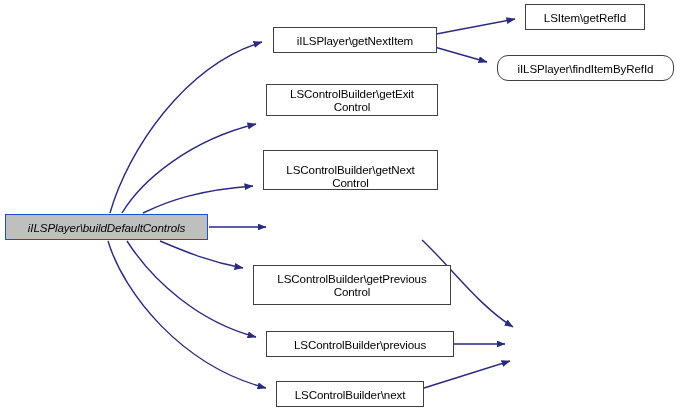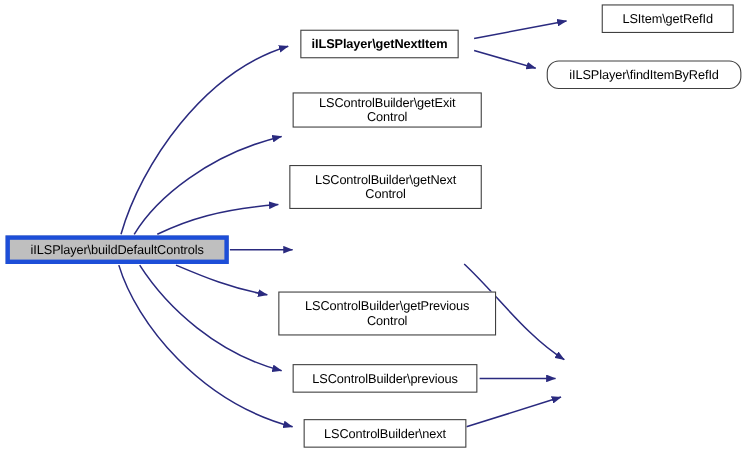--- a/index.html
+++ b/index.html
@@ -34,21 +34,22 @@
     border: 1px solid #000000;
     color: #000000;
     font-size: 11.6px;
     line-height: 13px;
     letter-spacing: -0.1px;
     white-space: pre-line;
     z-index: 2;
   }
   .node.highlight {
     background: #bfbfbf;
-    border: 4px solid #1d4ed8;
+    border: 1px solid #1d4ed8;
+    font-style: italic;
   }
   .node.thick {
     border: 1px solid #404040;
   }
   .node-label {
     display: block;
     padding: 0 4px;
   }
 </style>
 </head>
@@ -88,49 +89,49 @@
       <path d="M 436 344 L 505 344"></path>
 
       <path d="M 424 388 L 510 361"></path>
     </g>
   </svg>
 
   <div class="node highlight" style="left:5px; top:214px; width:203px; height:26px;">
     <span class="node-label">iILSPlayer\buildDefaultControls</span>
   </div>
 
-  <div class="node thick" style="left:273px; top:27px; width:144px; height:26px;font-weight:bold;">
+  <div class="node thick" style="left:273px; top:27px; width:164px; height:26px;">
     <span class="node-label">iILSPlayer\getNextItem</span>
   </div>
 
   <div class="node thick" style="left:266px; top:84px; width:172px; height:32px;">
     <span class="node-label">LSControlBuilder\getExit
 Control</span>
   </div>
 
-  <div class="node thick" style="left:263px; top:150px; width:175px; height:40px;">
+  <div class="node thick" style="left:263px; top:150px; width:175px; height:40px;align-items:flex-end;">
     <span class="node-label">LSControlBuilder\getNext
 Control</span>
   </div>
 
 
   <div class="node thick" style="left:253px; top:265px; width:198px; height:40px;">
     <span class="node-label">LSControlBuilder\getPrevious
 Control</span>
   </div>
 
-  <div class="node thick" style="left:266px; top:331px; width:168px; height:26px;text-align:right;">
+  <div class="node thick" style="left:266px; top:331px; width:188px; height:26px;text-align:right;">
     <span class="node-label">LSControlBuilder\previous</span>
   </div>
 
   <div class="node thick" style="left:276px; top:381px; width:148px; height:26px;">
     <span class="node-label">LSControlBuilder\next</span>
   </div>
 
-  <div class="node thick" style="left:525px; top:4px; width:120px; height:26px;margin-left:22px;">
+  <div class="node thick" style="left:525px; top:4px; width:120px; height:26px;">
     <span class="node-label">LSItem\getRefId</span>
   </div>
 
   <div class="node thick" style="left:497px; top:55px; width:177px; height:26px;border-radius:11px;">
     <span class="node-label">iILSPlayer\findItemByRefId</span>
   </div>
 
 
 </div>
 

